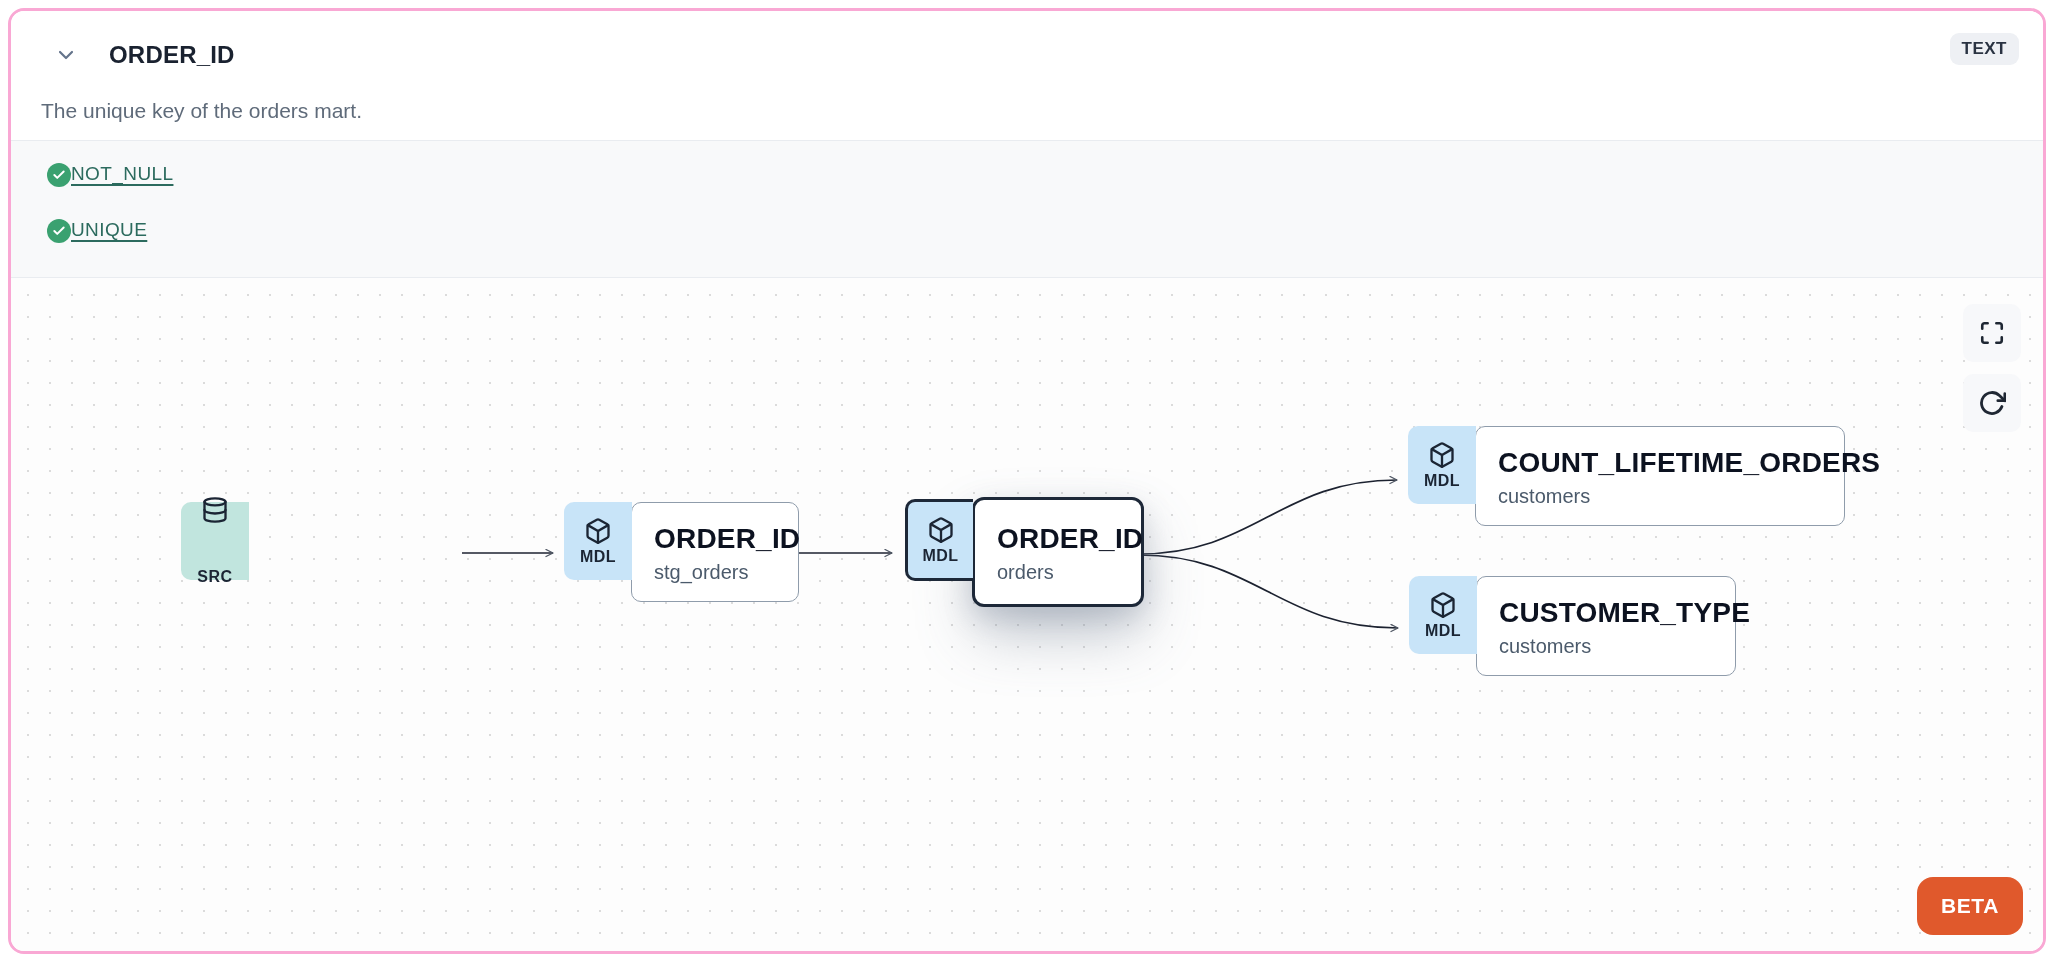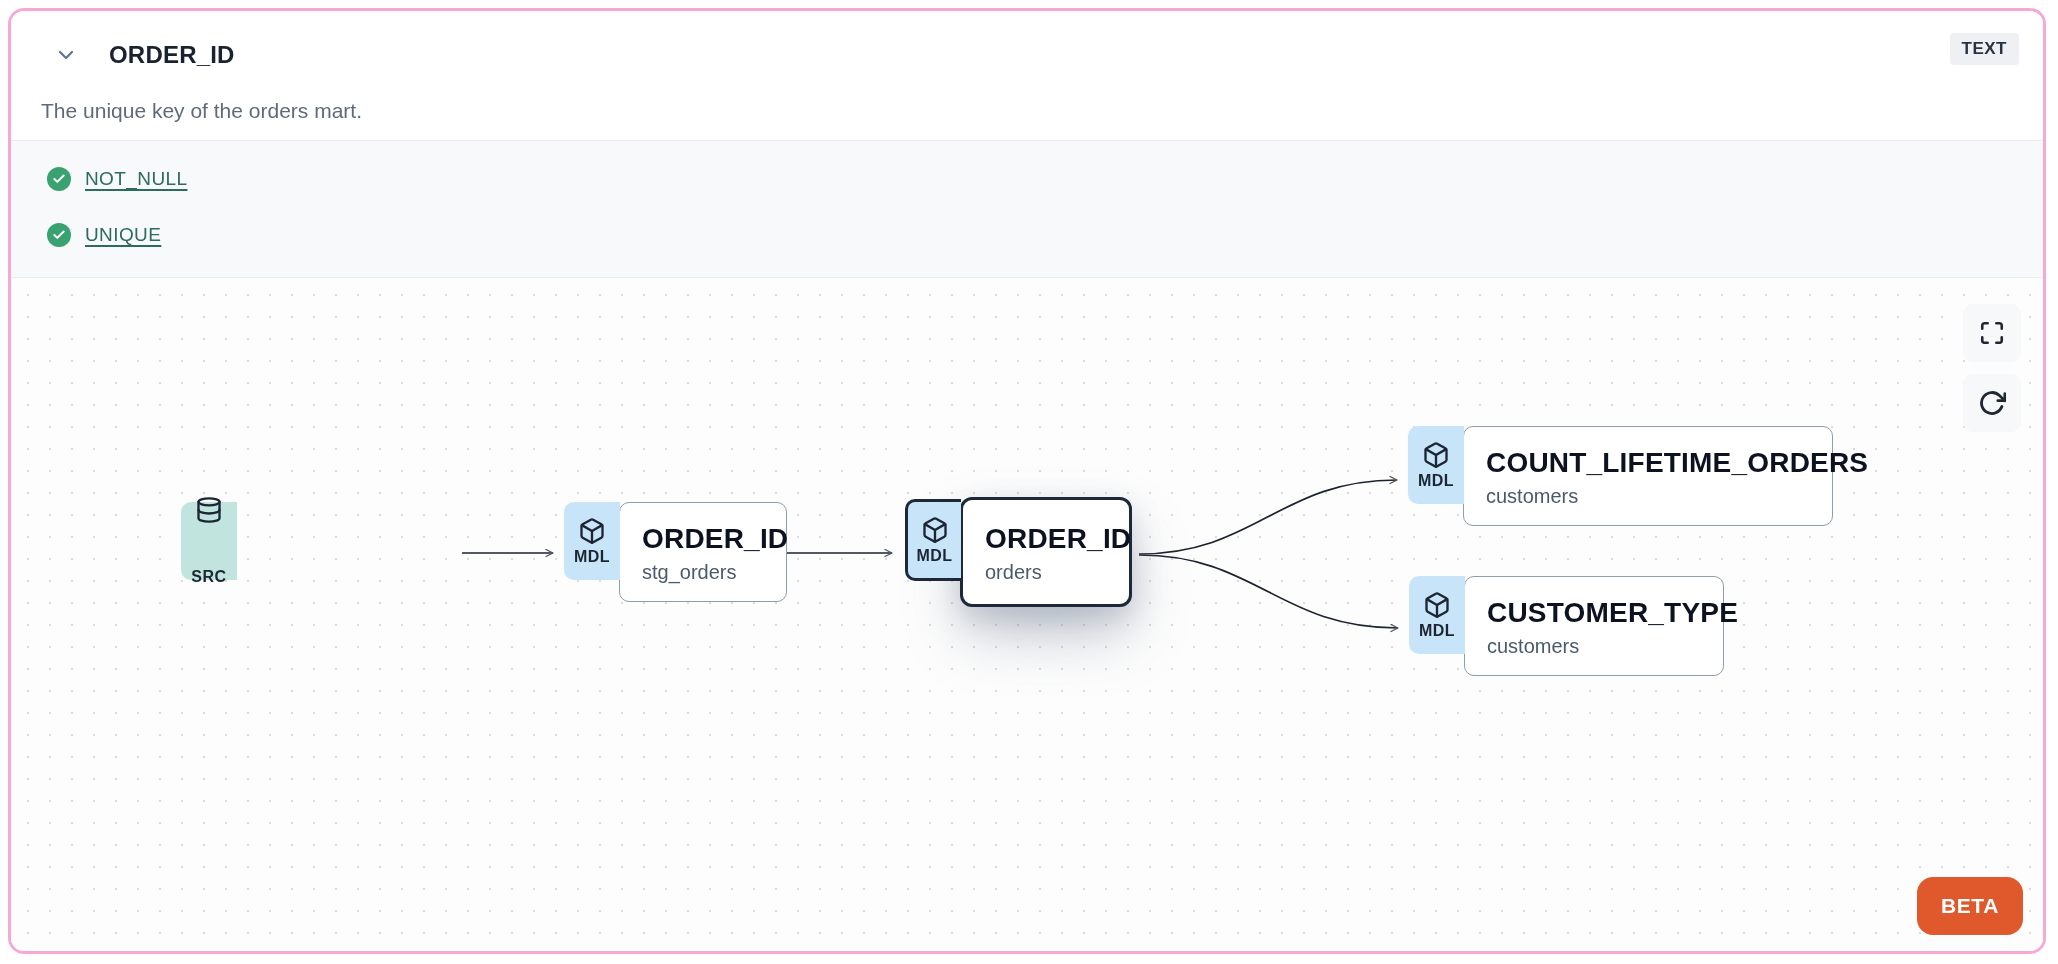--- a/index.html
+++ b/index.html
@@ -12,42 +12,42 @@
     background:#ffffff; border:3px solid #f9a8d4; border-radius:16px;
     overflow:hidden; display:flex; flex-direction:column; }
 
   
   .header { position:relative; height:129px; background:#ffffff; flex:none; }
   .title-row { position:absolute; left:42px; top:30px; display:flex; align-items:center; gap:30px; }
   .chevron-btn { width:26px; height:26px; display:flex; align-items:center; justify-content:center;
     color:#64748b; cursor:pointer; background:none; border:none; }
   .page-title { font-size:24px; font-weight:700; color:#1a2230; letter-spacing:.2px; }
   .type-badge { position:absolute; top:22px; right:24px; background:#eef0f4; color:#2a3342;
-    font-size:17px; font-weight:600; padding:6px 12px; border-radius:4px; letter-spacing:.5px; }
+    font-size:17px; font-weight:600; padding:6px 12px; border-radius:9px; letter-spacing:.5px; }
   .description { position:absolute; left:30px; top:88px; font-size:21px; color:#5f6b7a; }
 
   
   .tests { flex:none; height:138px; background:#f8f9fa;
     border-top:1px solid #e9ecf0; border-bottom:1px solid #e9ecf0;
     padding:22px 0 0 36px; display:flex; flex-direction:column; gap:24px; }
-  .test-row { display:flex; align-items:center; gap:14px; height:32px; }
+  .test-row { display:flex; height:32px; }
   .check-icon { width:24px; height:24px; border-radius:50%; background:#3aa170; flex:none;
     display:flex; align-items:center; justify-content:center; color:#ffffff; }
   .test-link { font-size:19px; font-weight:500; color:#2c6b5e; letter-spacing:.4px;
     text-decoration:underline; text-underline-offset:4px; text-decoration-thickness:1.5px; cursor:pointer; }
 
   
   .canvas { position:relative; flex:1; background:#fdfdfd;
     background-image:radial-gradient(#dbdbdb 1.4px, transparent 1.5px);
     background-size:22px 22px; background-position:6px 6px; overflow:hidden; }
   .edges { position:absolute; left:0; top:0; pointer-events:none; }
 
   
   .node { position:absolute; display:flex; align-items:flex-start; cursor:pointer; }
-  .nbadge { width:56px; height:78px; border-radius:10px 0 0 10px; flex:none;
+  .nbadge { width:68px; height:78px; border-radius:10px 0 0 10px; flex:none;
     display:flex; flex-direction:column; align-items:center; justify-content:center; gap:3px;
     color:#1b2534; z-index:2; }
   .nbadge.src { background:#c1e5de;gap:44px; }
   .nbadge.mdl { background:#c8e4f8; }
   .nbadge-label { font-size:16px; font-weight:600; letter-spacing:.5px; }
   .ncard { margin-left:-1px; min-height:100px; background:#ffffff;
     border:1.5px solid #8f9cab; border-radius:10px;
     padding:16px 22px 14px 22px; display:flex; flex-direction:column; justify-content:center; gap:6px; }
   .ntitle { font-size:28px; font-weight:600; color:#0c1220; letter-spacing:.2px; white-space:nowrap; }
   .nsub { font-size:20px; color:#4b5a6b; white-space:nowrap; }

